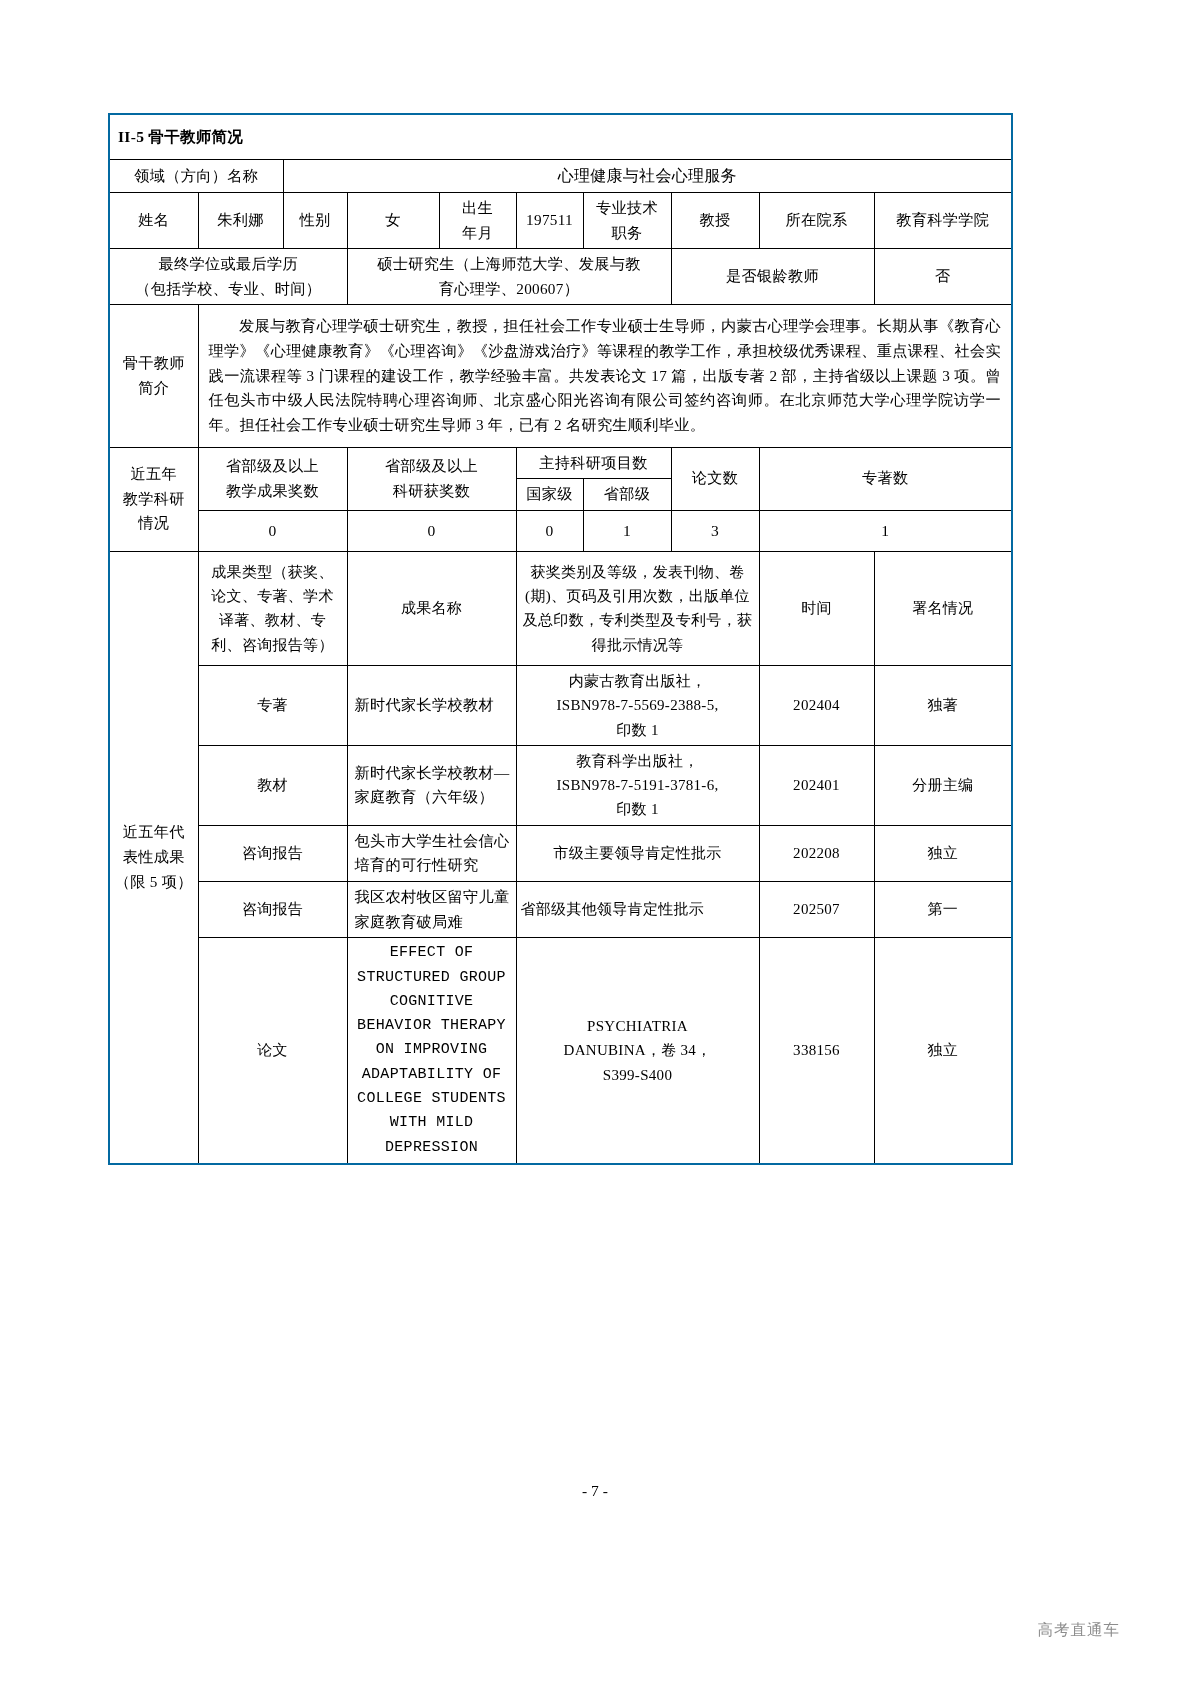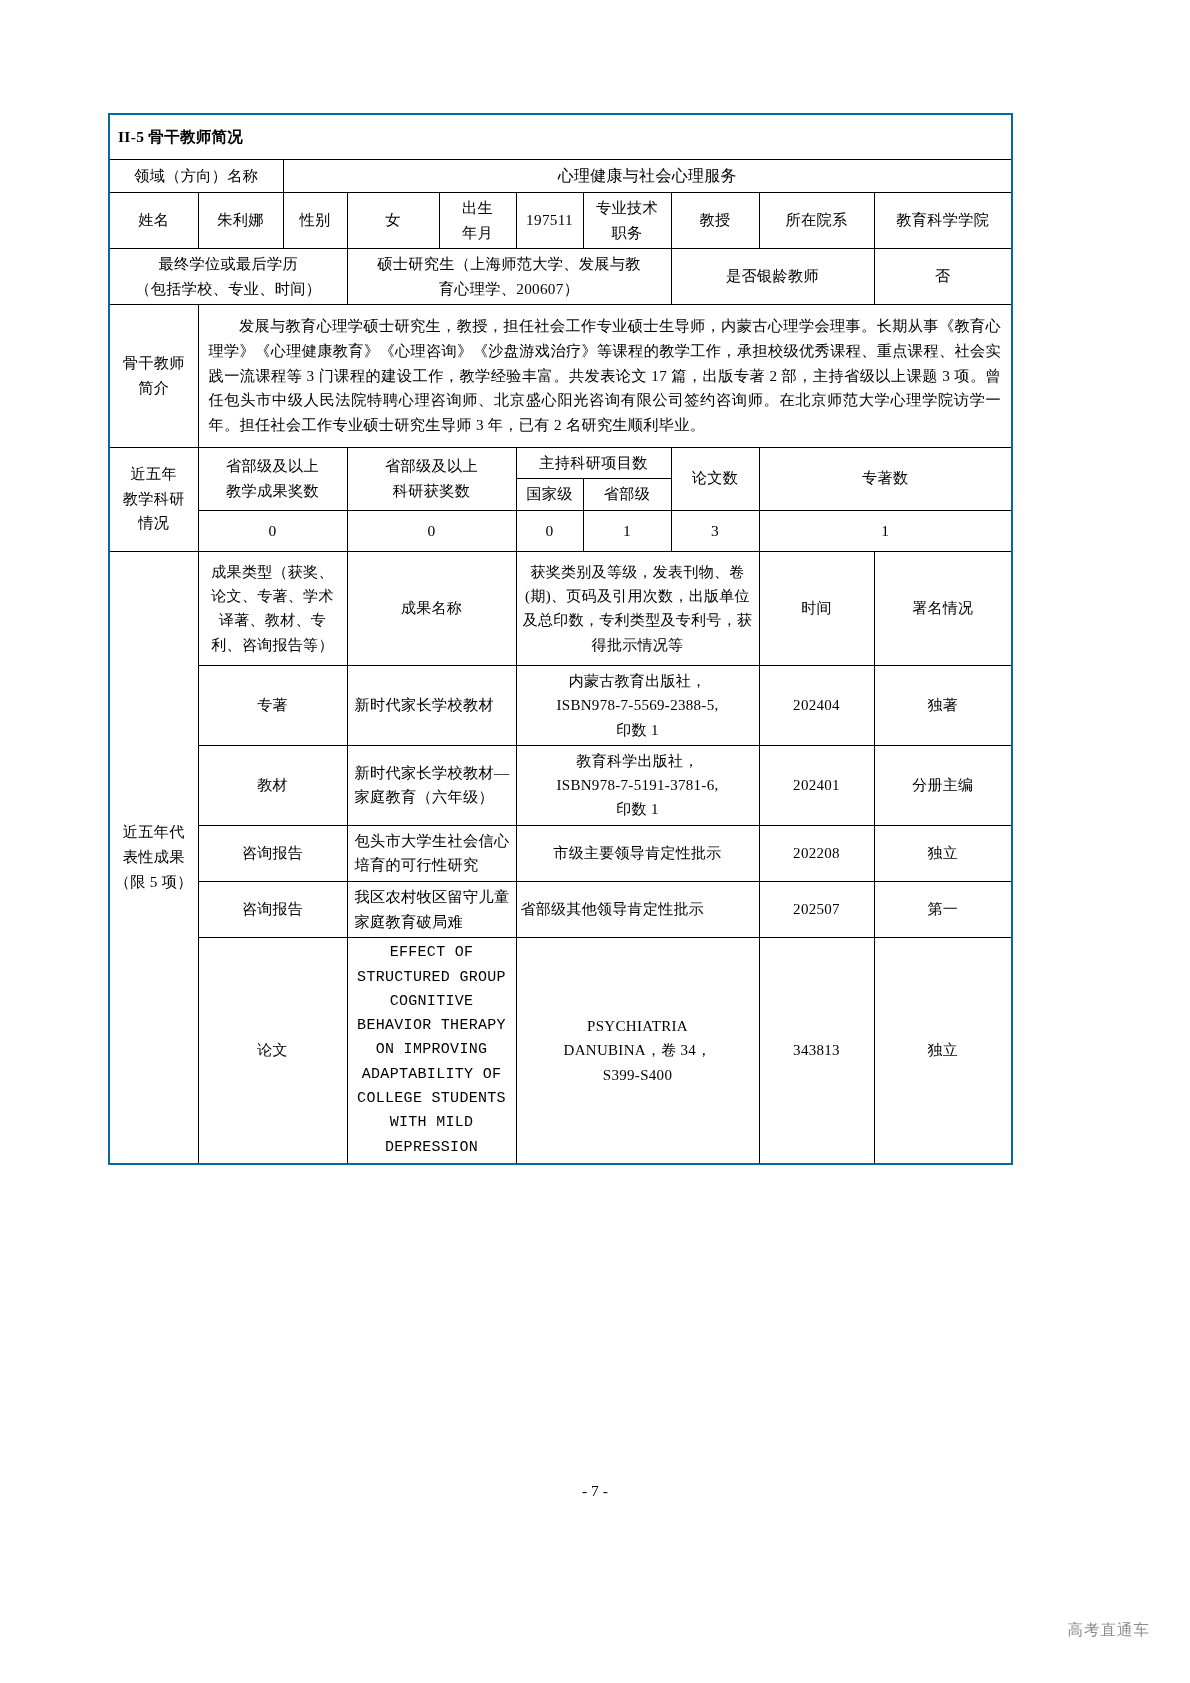--- a/index.html
+++ b/index.html
@@ -122,21 +122,21 @@
     left: 0;
     top: 1482px;
     width: 1190px;
     text-align: center;
     font-size: 15.5px;
     font-family: "Liberation Serif", serif;
   }
 
   .watermark {
     position: absolute;
-    right: 40px;
+    right: 70px;
     bottom: 42px;
     font-size: 15.5px;
     color: #8d8d8d;
     font-family: "Liberation Sans", sans-serif;
     letter-spacing: 1px;
   }
 </style>
 </head>
 <body>
 
@@ -298,21 +298,21 @@
       </tr>
 
       <tr>
         <td colspan="2" class="res-detail">论文</td>
         <td colspan="2" class="eng-title">EFFECT OF STRUCTURED GROUP COGNITIVE BEHAVIOR THERAPY ON IMPROVING ADAPTABILITY OF COLLEGE STUDENTS WITH MILD DEPRESSION</td>
         <td colspan="3" class="res-detail">
           <span>PSYCHIATRIA</span><br>
           <span>DANUBINA，卷 34，</span><br>
           <span>S399-S400</span>
         </td>
-        <td class="res-detail">343813</td>
+        <td class="res-detail">338156</td>
         <td class="res-detail">独立</td>
       </tr>
 
     </tbody>
       </table>
   </div>
 
   <div class="page-number">- 7 -</div>
   <div class="watermark">高考直通车</div>
 

